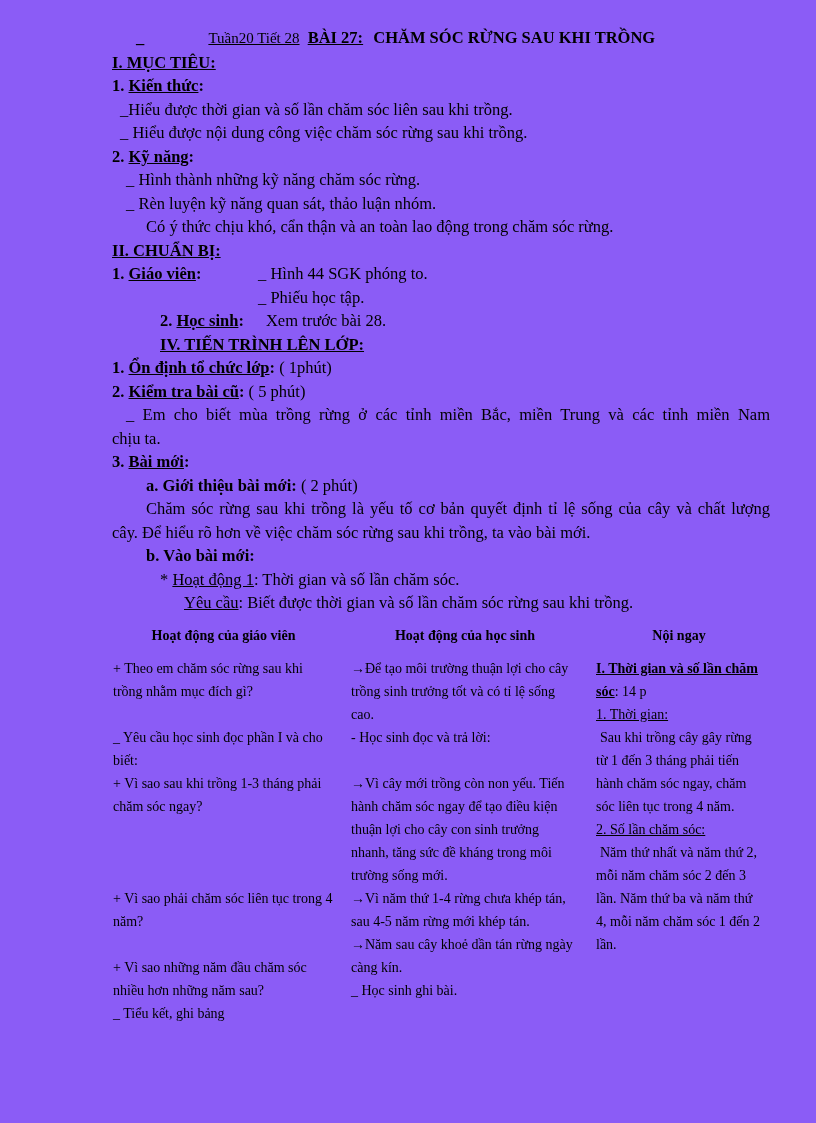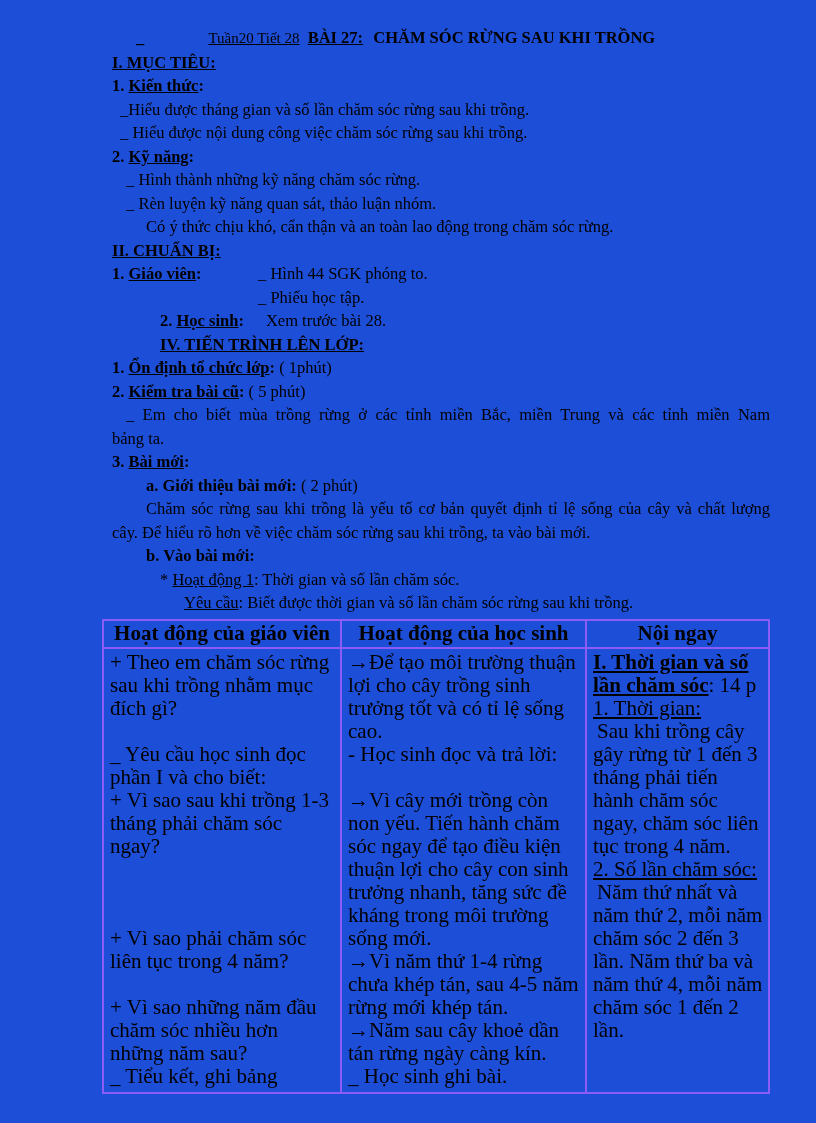--- a/index.html
+++ b/index.html
@@ -1,17 +1,17 @@
 <!DOCTYPE html>
 <html><head>
 <meta charset="utf-8">
 <style>
   html,body{margin:0;padding:0;background:#e8e8e8;}
   .page{
-    width:816px;height:1123px;background:#1d4ed8;margin:0 auto;
+    width:816px;height:1123px;background:#8b5cf6;margin:0 auto;
     font-family:"Liberation Serif","DejaVu Serif",serif;
     color:#000;position:relative;overflow:hidden;
   }
   .content{padding:26px 46px 0 112px;font-size:16.5px;line-height:23.5px;}
   .ln{white-space:nowrap;}
   .b{font-weight:bold;}
   .u{text-decoration:underline;}
   .i1{margin-left:8px;}
   .i2{margin-left:14px;}
   .i3{margin-left:34px;}
@@ -23,22 +23,22 @@
   .hdr .bai{font-weight:bold;text-decoration:underline;margin-left:4px;}
   .hdr .title{font-weight:bold;margin-left:6px;}
   .gv-label{display:inline-block;width:146px;}
   .hs-label{margin-right:22px;}
   .jl{white-space:normal;text-align:justify;text-align-last:justify;}
   table.activity{
     border-collapse:collapse;margin-left:-10px;margin-top:4px;
     table-layout:fixed;width:666px;
   }
   table.activity td,table.activity th{
-    border:2px solid #8b5cf6;vertical-align:top;
-    font-size:21px;line-height:23px;font-family:Liberation Serif, serif;
+    border:5px solid #8b5cf6;vertical-align:top;
+    font-size:14px;line-height:23px;font-family:Liberation Serif, serif;
   }
   table.activity th{
     font-weight:bold;text-align:center;height:24px;padding:1px 2px;line-height:22px;
   }
   table.activity td{padding:2px 5px 4px 6px;}
   .colw1{width:238px;} .colw2{width:245px;} .colw3{width:183px;}
   .blk{white-space:normal;}
   .c1a{margin-bottom:23px;}
   .c1c{margin-bottom:69px;}
   .c1d{margin-bottom:23px;}
@@ -61,21 +61,21 @@
     <div class="hdr">
       <span class="dash">_</span>
       <span class="week">Tuần20 Tiết 28</span>
       <span class="bai">BÀI 27:</span>
       <span class="title">CHĂM SÓC RỪNG SAU KHI TRỒNG</span>
     </div>
 
     <div class="ln b u">I. MỤC TIÊU:</div>
 
     <div class="ln b"><span>1. </span><span class="u">Kiến thức</span><span>:</span></div>
-    <div class="ln i1">_Hiểu được tháng gian và số lần chăm sóc rừng sau khi trồng.</div>
+    <div class="ln i1">_Hiểu được thời gian và số lần chăm sóc liên sau khi trồng.</div>
     <div class="ln i1">_ Hiểu được nội dung công việc chăm sóc rừng sau khi trồng.</div>
 
     <div class="ln b"><span>2. </span><span class="u">Kỹ năng</span><span>:</span></div>
     <div class="ln i2">_ Hình thành những kỹ năng chăm sóc rừng.</div>
     <div class="ln i2">_ Rèn luyện kỹ năng quan sát, thảo luận nhóm.</div>
 
     <div class="ln i3">Có ý thức chịu khó, cẩn thận và an toàn lao động trong chăm sóc rừng.</div>
 
     <div class="ln b u">II. CHUẨN BỊ:</div>
 
@@ -83,21 +83,21 @@
     <div class="ln" style="margin-left:146px;">_ Phiếu học tập.</div>
 
     <div class="ln i4"><span class="b hs-label"><span>2. </span><span class="u">Học sinh</span><span>:</span></span><span>Xem trước bài 28.</span></div>
 
     <div class="ln b u i4">IV. TIẾN TRÌNH LÊN LỚP:</div>
 
     <div class="ln"><span class="b"><span>1. </span><span class="u">Ổn định tổ chức lớp</span><span>:</span></span><span> ( 1phút)</span></div>
 
     <div class="ln"><span class="b"><span>2. </span><span class="u">Kiểm tra bài cũ</span><span>:</span></span><span> ( 5 phút)</span></div>
     <div class="jl" style="padding-left:14px;">_ Em cho biết mùa trồng rừng ở các tỉnh miền Bắc, miền Trung và các tỉnh miền Nam</div>
-    <div class="ln">bảng ta.</div>
+    <div class="ln">chịu ta.</div>
 
     <div class="ln b"><span>3. </span><span class="u">Bài mới</span><span>:</span></div>
 
     <div class="ln i3"><span class="b">a. Giới thiệu bài mới:</span><span> ( 2 phút)</span></div>
     <div class="jl" style="padding-left:34px;">Chăm sóc rừng sau khi trồng là yếu tố cơ bản quyết định tỉ lệ sống của cây và chất lượng</div>
     <div class="ln">cây. Để hiểu rõ hơn về việc chăm sóc rừng sau khi trồng, ta vào bài mới.</div>
 
     <div class="ln b i3">b. Vào bài mới:</div>
 
     <div class="ln i4"><span>* </span><span class="u">Hoạt động 1</span><span>: Thời gian và số lần chăm sóc.</span></div>

